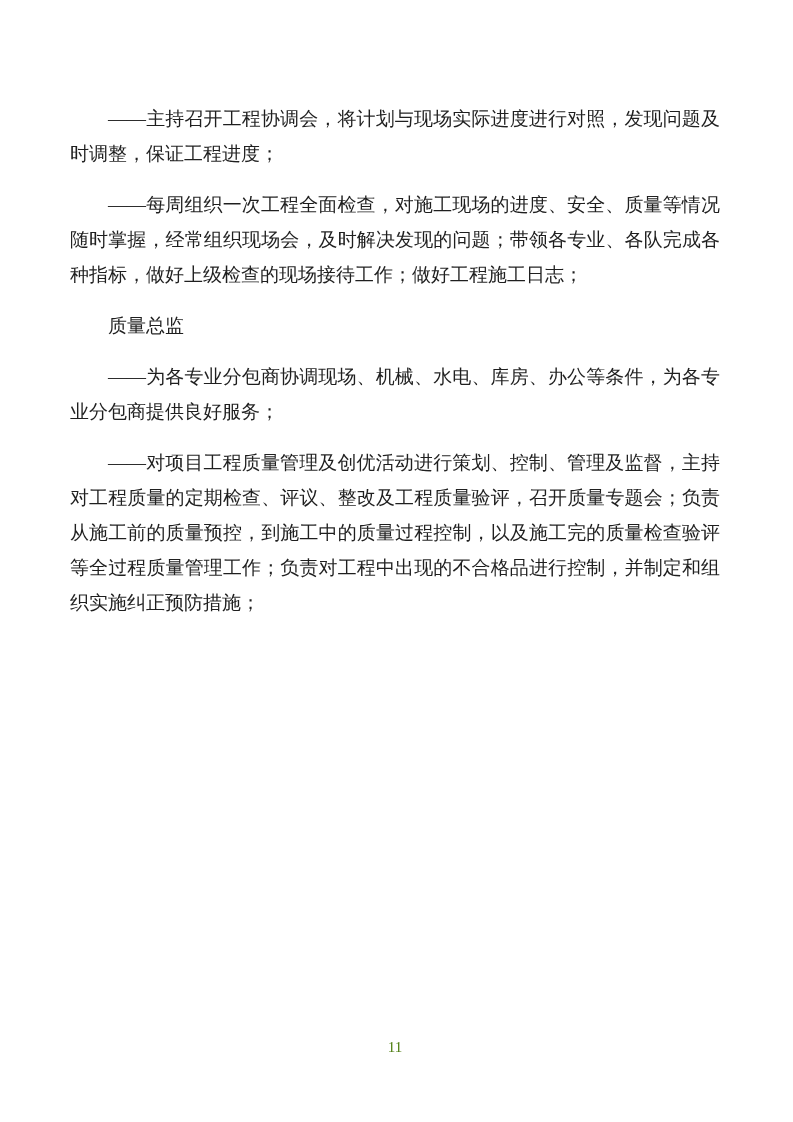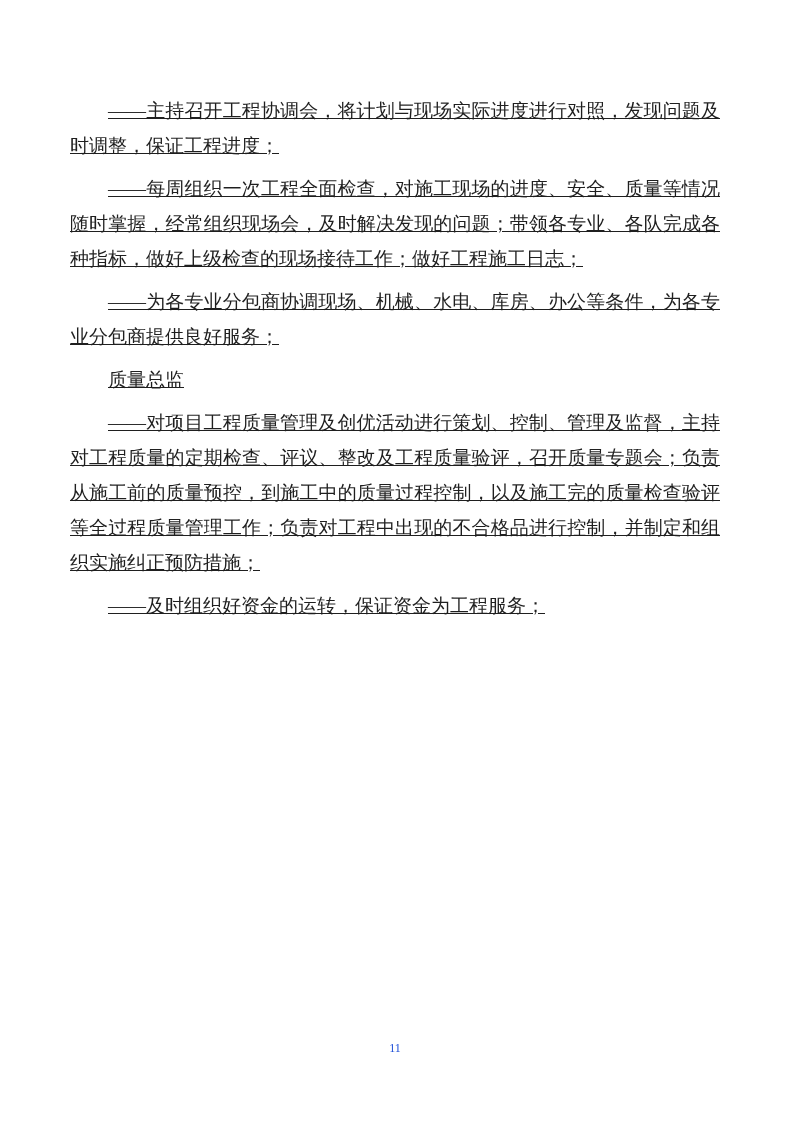--- a/index.html
+++ b/index.html
@@ -21,46 +21,44 @@
     left: 70px;
     top: 85px;
     width: 650px;
     color: #1f1f1f;
     font-size: 19px;
     line-height: 35px;
     text-align: justify;
     text-justify: inter-ideograph;
   }
   .content p {
-    margin: 8px 0 4px 0;
+    margin: 16px 0 4px 0;
     text-indent: 2em;
     word-break: break-all;
-    text-decoration: underline;
   }
   .footer {
     position: absolute;
     left: 70px;
     top: 1038px;
     width: 650px;
     text-align: center;
   }
   .page-number {
-    font-size: 12px;
-    color: #1d4ed8;
+    font-size: 15px;
+    color: #4d7c0f;
     font-family: "Liberation Serif", "DejaVu Serif", serif;
   }
 </style>
 </head>
 <body>
 
 <div class="page">
   <main class="content">
     <p>——主持召开工程协调会，将计划与现场实际进度进行对照，发现问题及时调整，保证工程进度；</p>
     <p>——每周组织一次工程全面检查，对施工现场的进度、安全、质量等情况随时掌握，经常组织现场会，及时解决发现的问题；带领各专业、各队完成各种指标，做好上级检查的现场接待工作；做好工程施工日志；</p>
+    <p>质量总监</p>
     <p>——为各专业分包商协调现场、机械、水电、库房、办公等条件，为各专业分包商提供良好服务；</p>
-    <p>质量总监</p>
     <p>——对项目工程质量管理及创优活动进行策划、控制、管理及监督，主持对工程质量的定期检查、评议、整改及工程质量验评，召开质量专题会；负责从施工前的质量预控，到施工中的质量过程控制，以及施工完的质量检查验评等全过程质量管理工作；负责对工程中出现的不合格品进行控制，并制定和组织实施纠正预防措施；</p>
-    <p>——及时组织好资金的运转，保证资金为工程服务；</p>
   </main>
   <footer class="footer">
     <span class="page-number">11</span>
   </footer>
 </div>
 
 </body></html>

